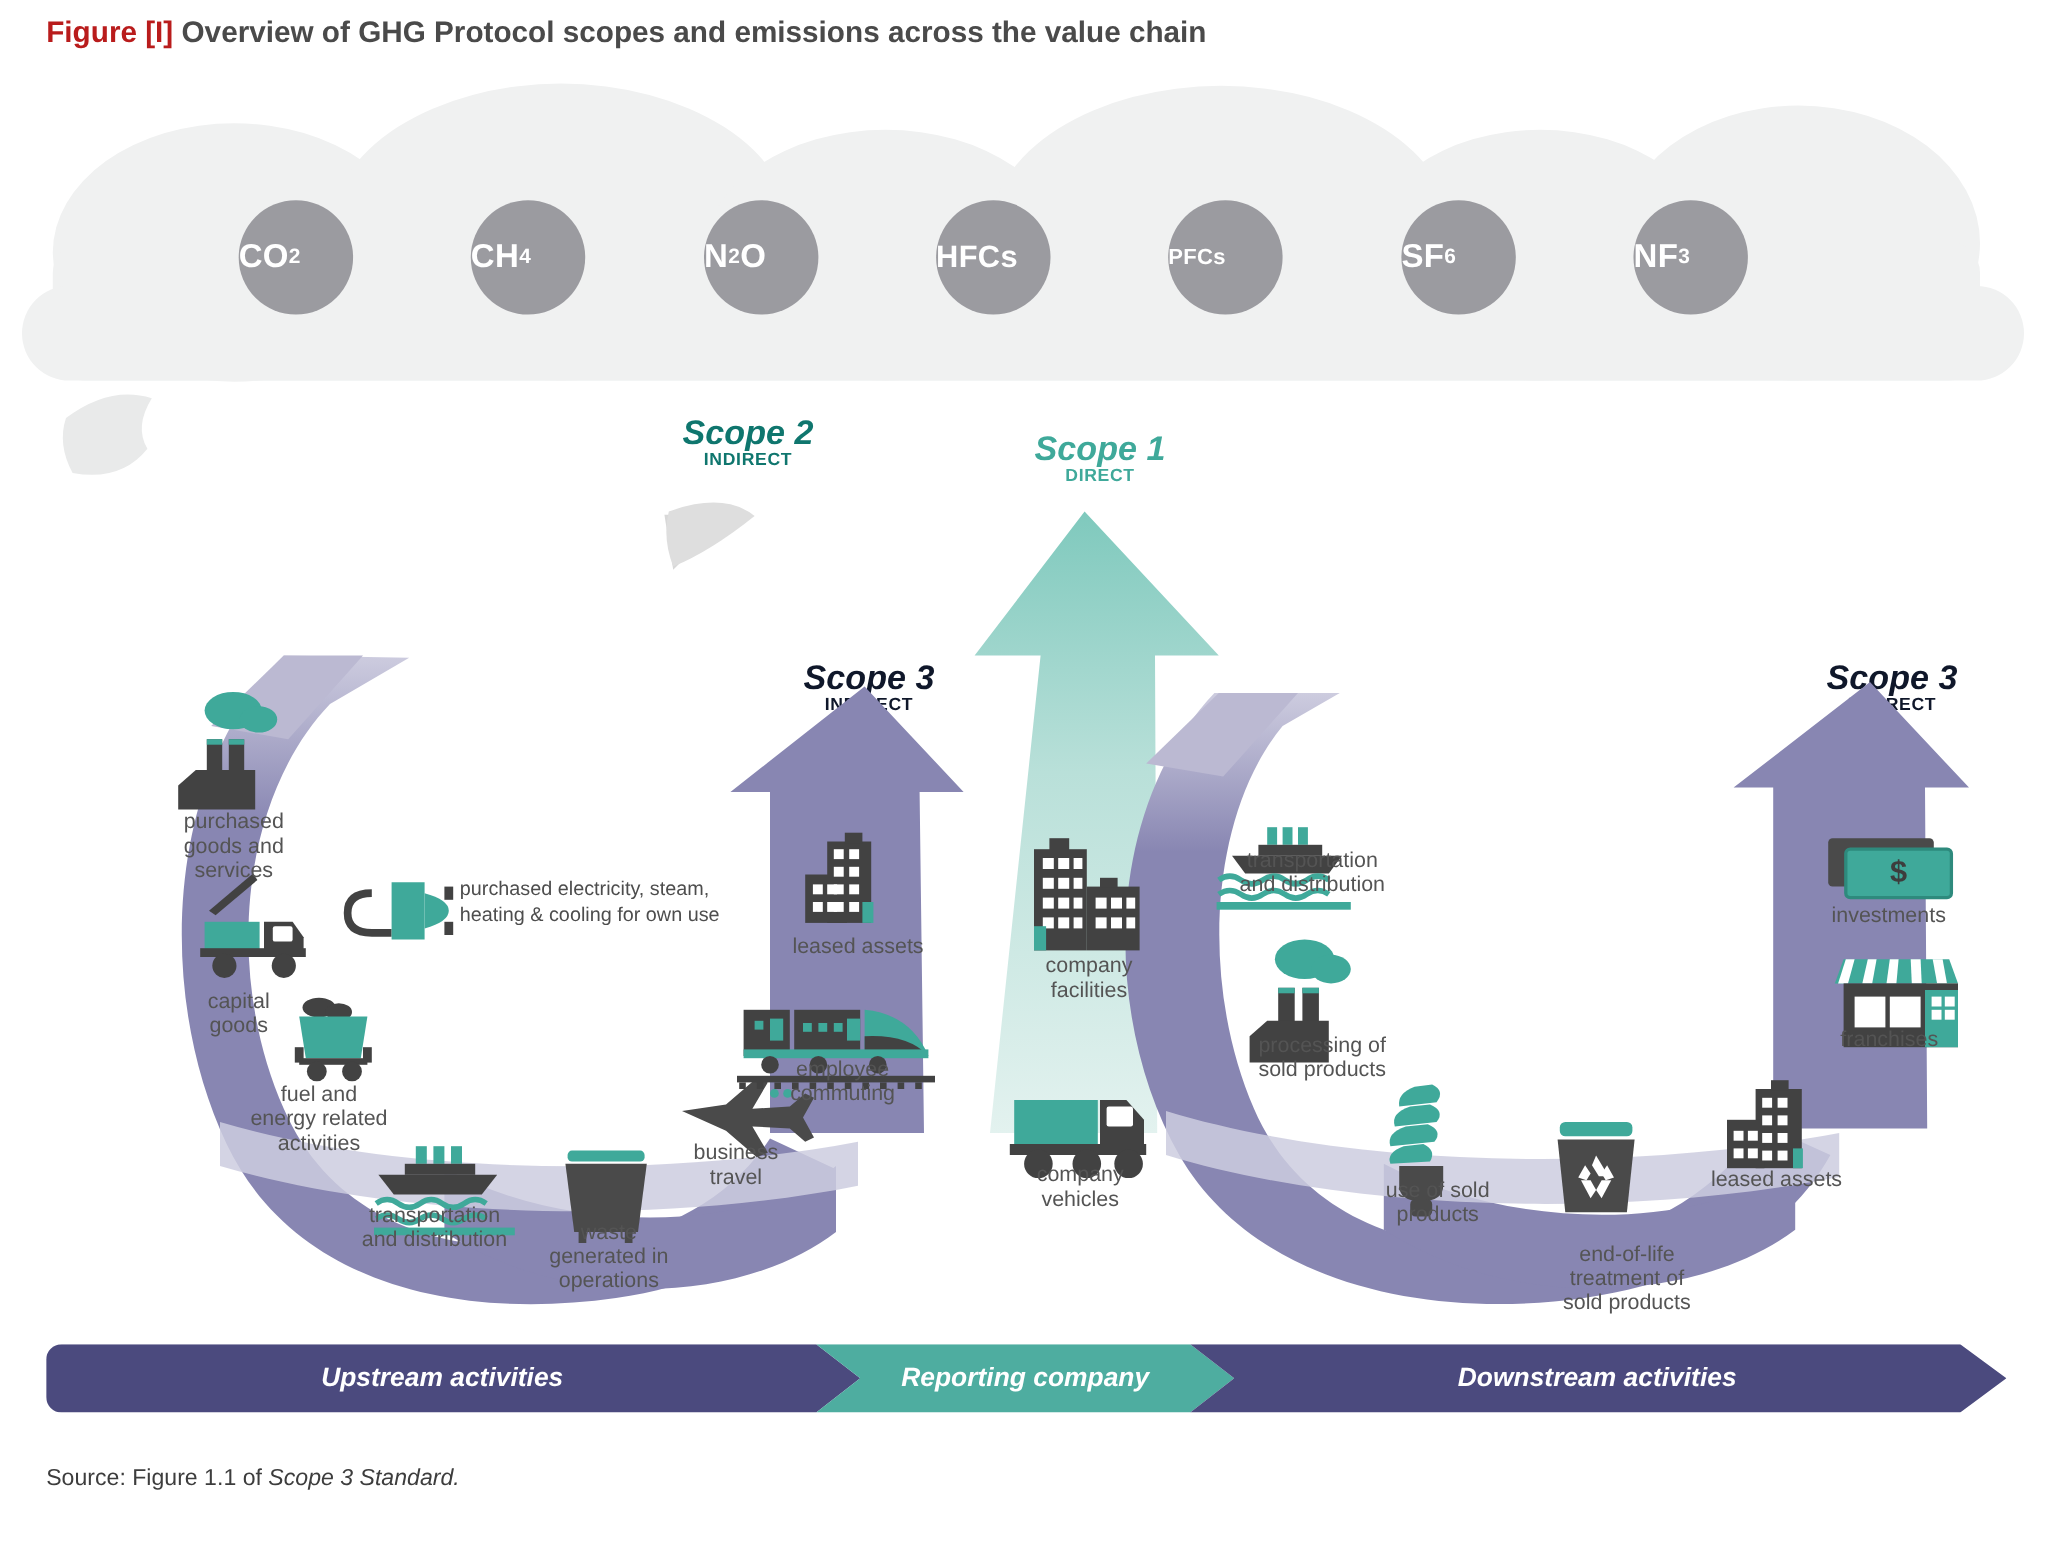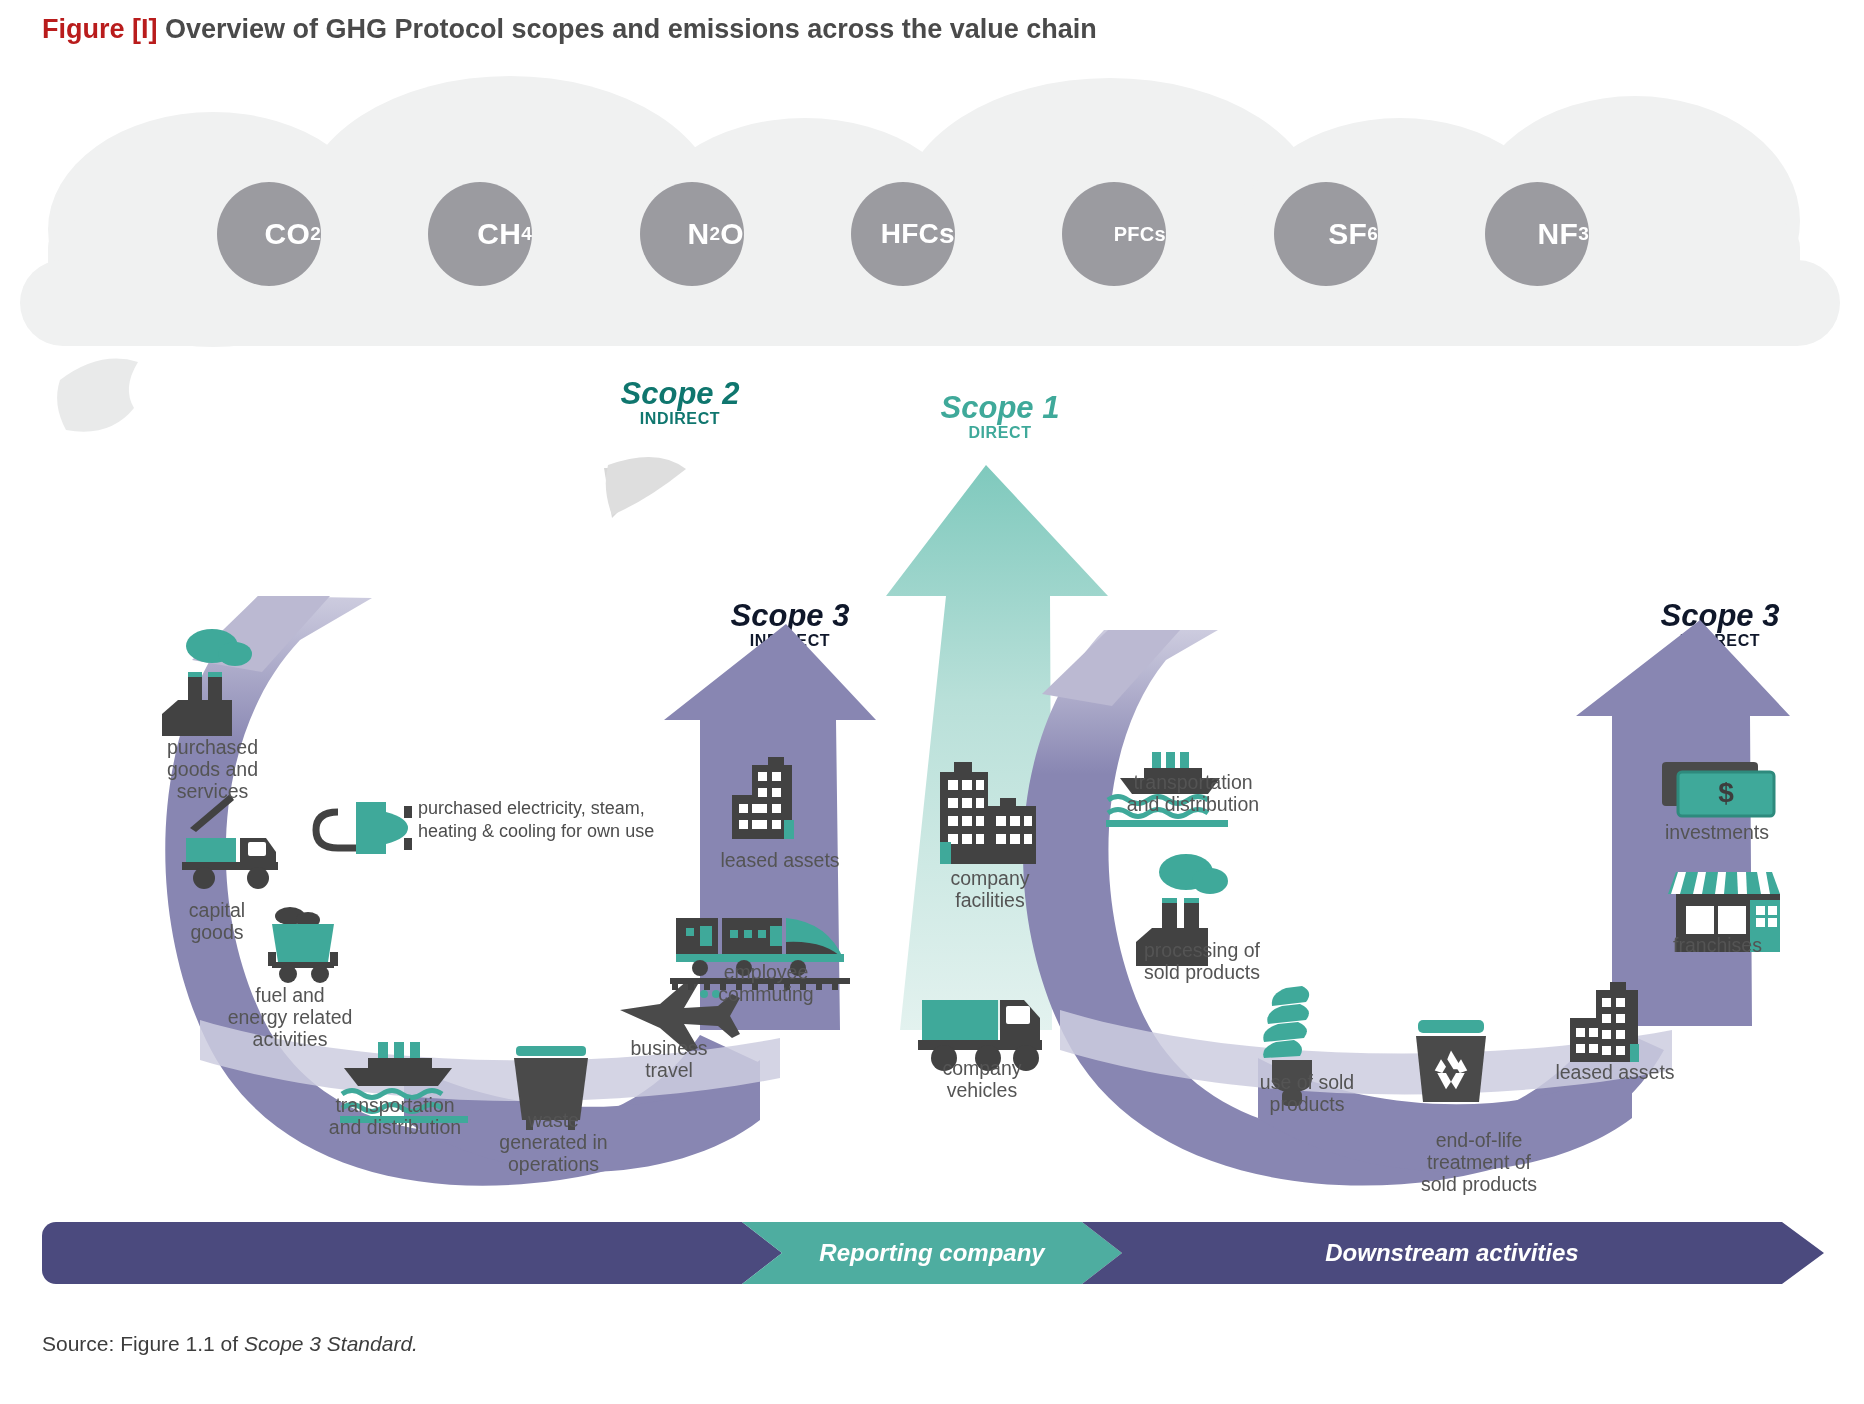--- a/index.html
+++ b/index.html
@@ -12,21 +12,21 @@
   .fig-title { position:absolute; left:42px; top:14px; font-size:27px; font-weight:bold; color:#4a4a4a; white-space:nowrap; }
   .fig-title .fignum { color:#b91c1c; }
 
   
   #cloud-band { position:absolute; left:0; top:60px; width:1864px; height:300px; }
   .cloud { position:absolute; background:#f0f1f1; border-radius:50%; }
   .cloudbase { position:absolute; background:#f0f1f1; }
 
   .gas-bubble {
     position:absolute; width:104px; height:104px; border-radius:50%;
-    background:#9b9ba0; color:#fff; display:flex; align-items:center; justify-content:flex-end;
+    background:#9b9ba0; color:#fff; display:flex; align-items:center; justify-content:flex-start;
     font-size:30px; font-weight:bold; letter-spacing:.3px;
   }
   .gas-bubble sub { font-size:19px; vertical-align:-4px; }
 
   
   .scope-label { position:absolute; text-align:center; line-height:1.05; white-space:nowrap; }
   .scope-label .s-name { font-size:31px; font-style:italic; font-weight:bold; }
   .scope-label .s-kind { font-size:16px; font-weight:bold; letter-spacing:.6px; }
   .sc-gray { color:#0f766e; }
   .sc-teal { color:#3fa99a; }
@@ -450,19 +450,20 @@
 <div class="item-label" style="left:1520px; top:1062px; width:190px;">leased assets</div>
 <div class="item-label" style="left:1632px; top:822px; width:170px;">investments</div>
 <div class="item-label" style="left:1640px; top:935px; width:155px;">franchises</div>
 
 <div id="banner">
   <svg width="1782" height="62" viewBox="0 0 1782 62" style="position:absolute;left:0;top:0;">
     <path d="M14,0 H700 L740,31 L700,62 H14 A14,14 0 0 1 0,48 V14 A14,14 0 0 1 14,0 Z" fill="#4b4a7e"></path>
     <path d="M700,0 H1040 L1080,31 L1040,62 H700 L740,31 Z" fill="#4eada0"></path>
     <path d="M1040,0 H1740 L1782,31 L1740,62 H1040 L1080,31 Z" fill="#4b4a7e"></path>
   </svg>
+  <div class="banner-text" style="left:0px;    width:720px;">Upstream activities</div>
   <div class="banner-text" style="left:720px;  width:340px;">Reporting company</div>
   <div class="banner-text" style="left:1060px; width:700px;">Downstream activities</div>
 </div>
 
 <div id="source-line">
   <span>Source: Figure 1.1 of </span><em>Scope 3 Standard.</em>
 </div>
 
 </body></html>

